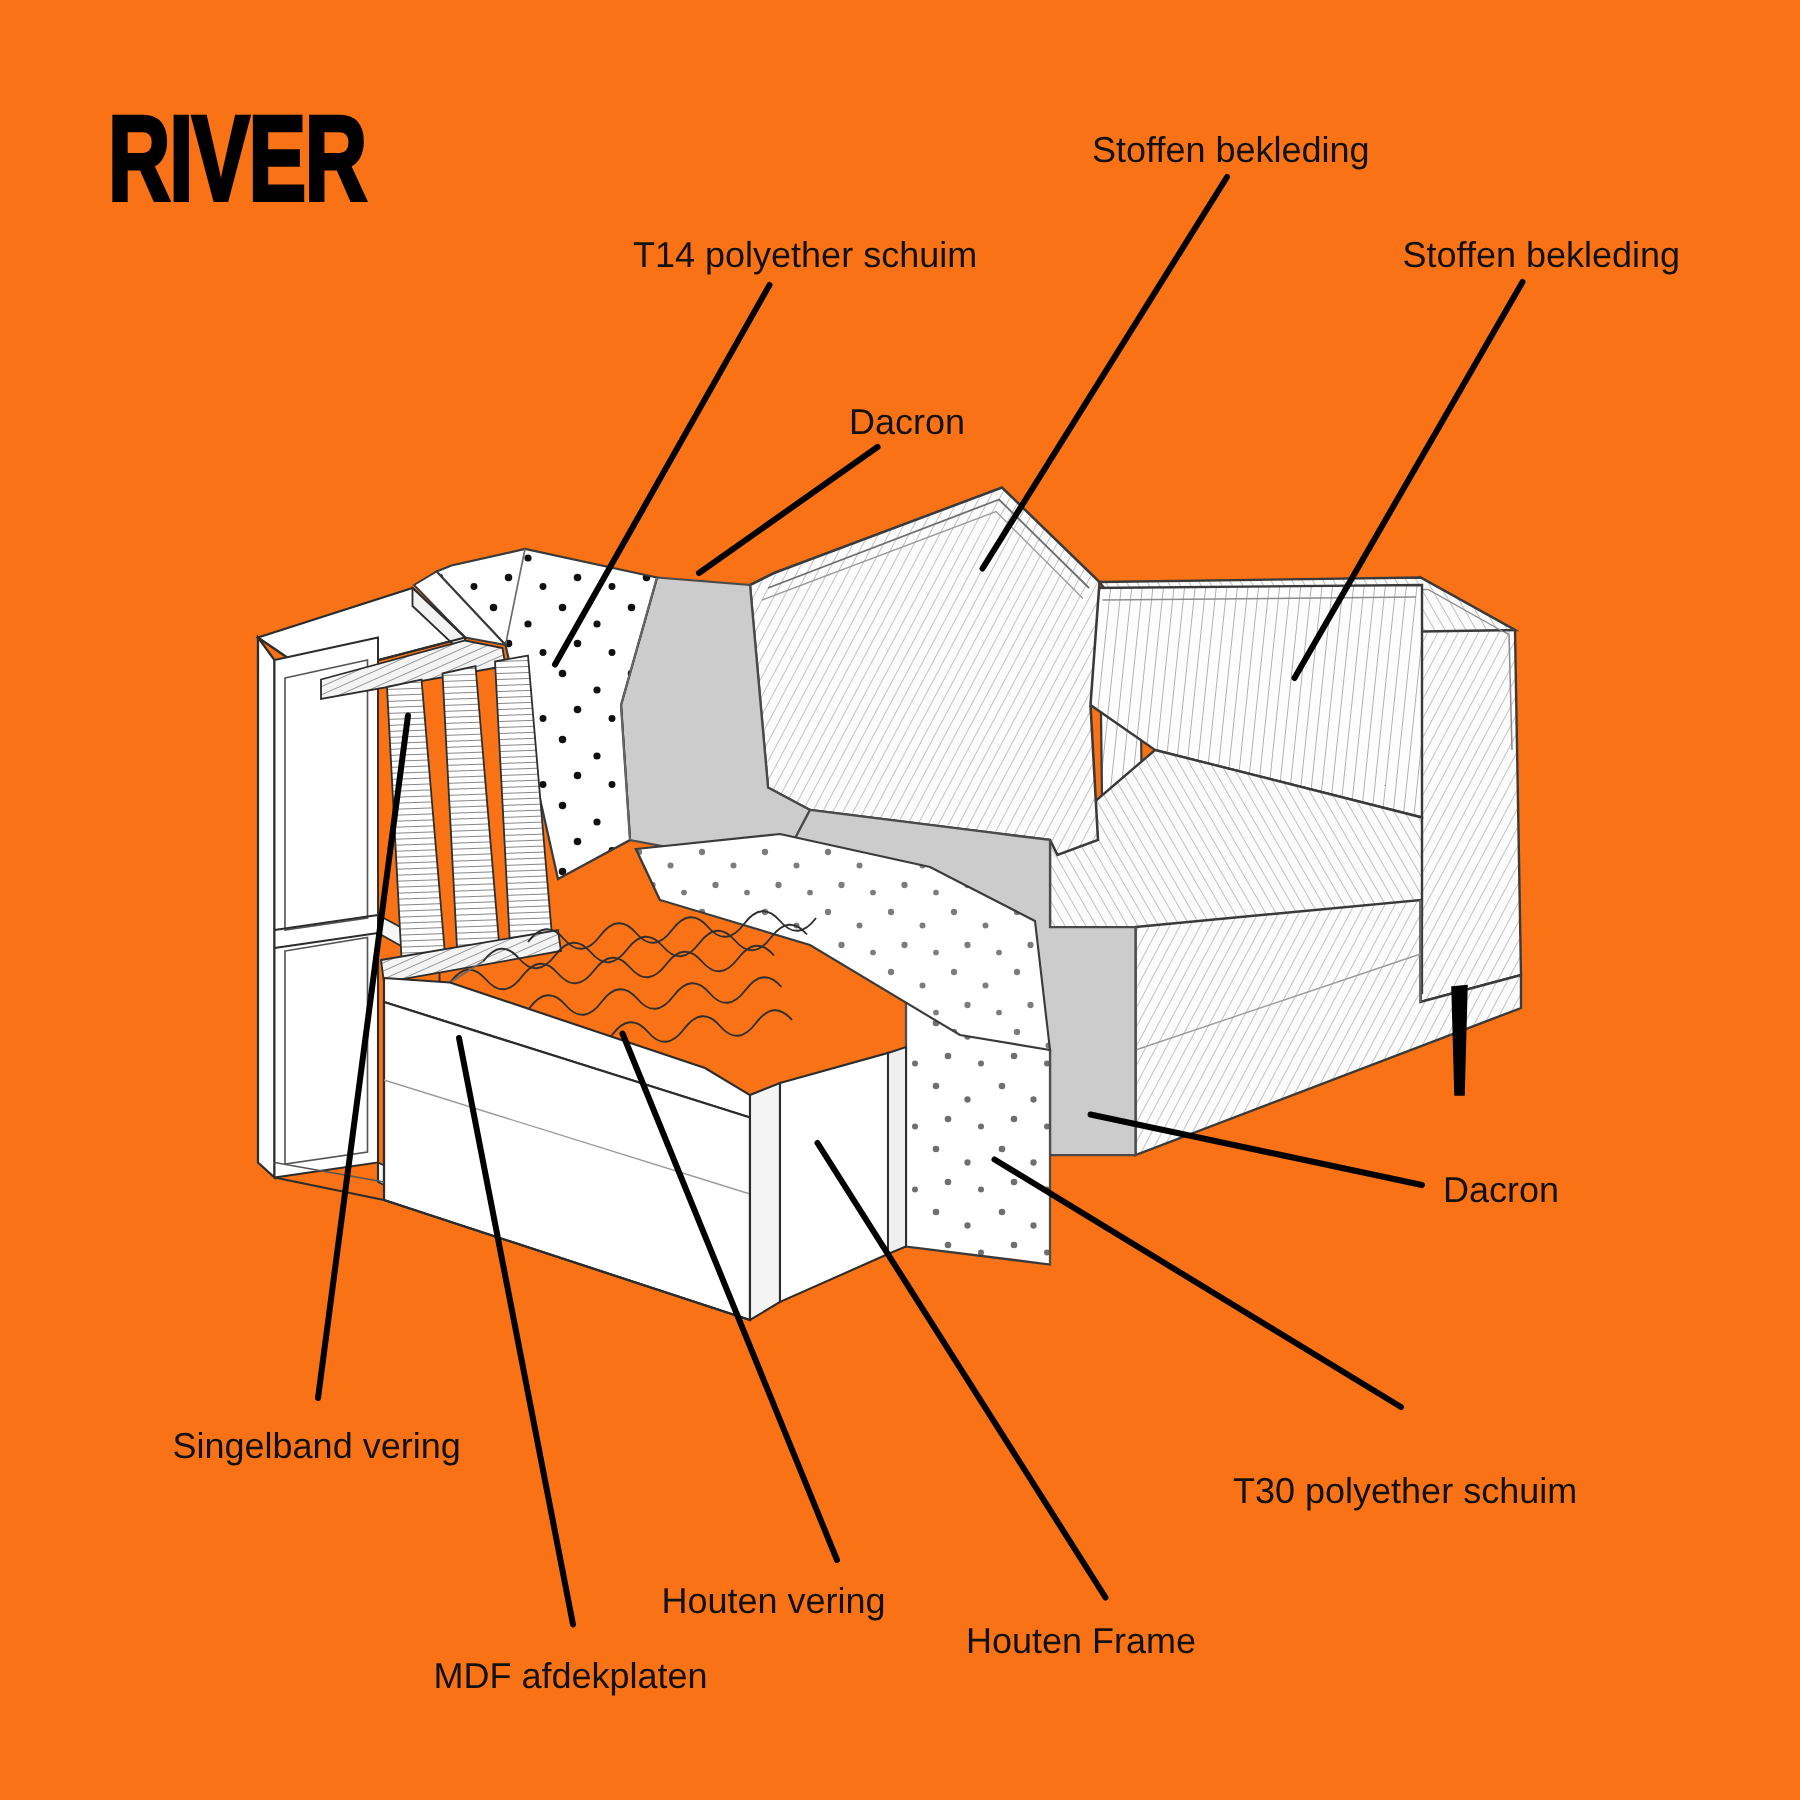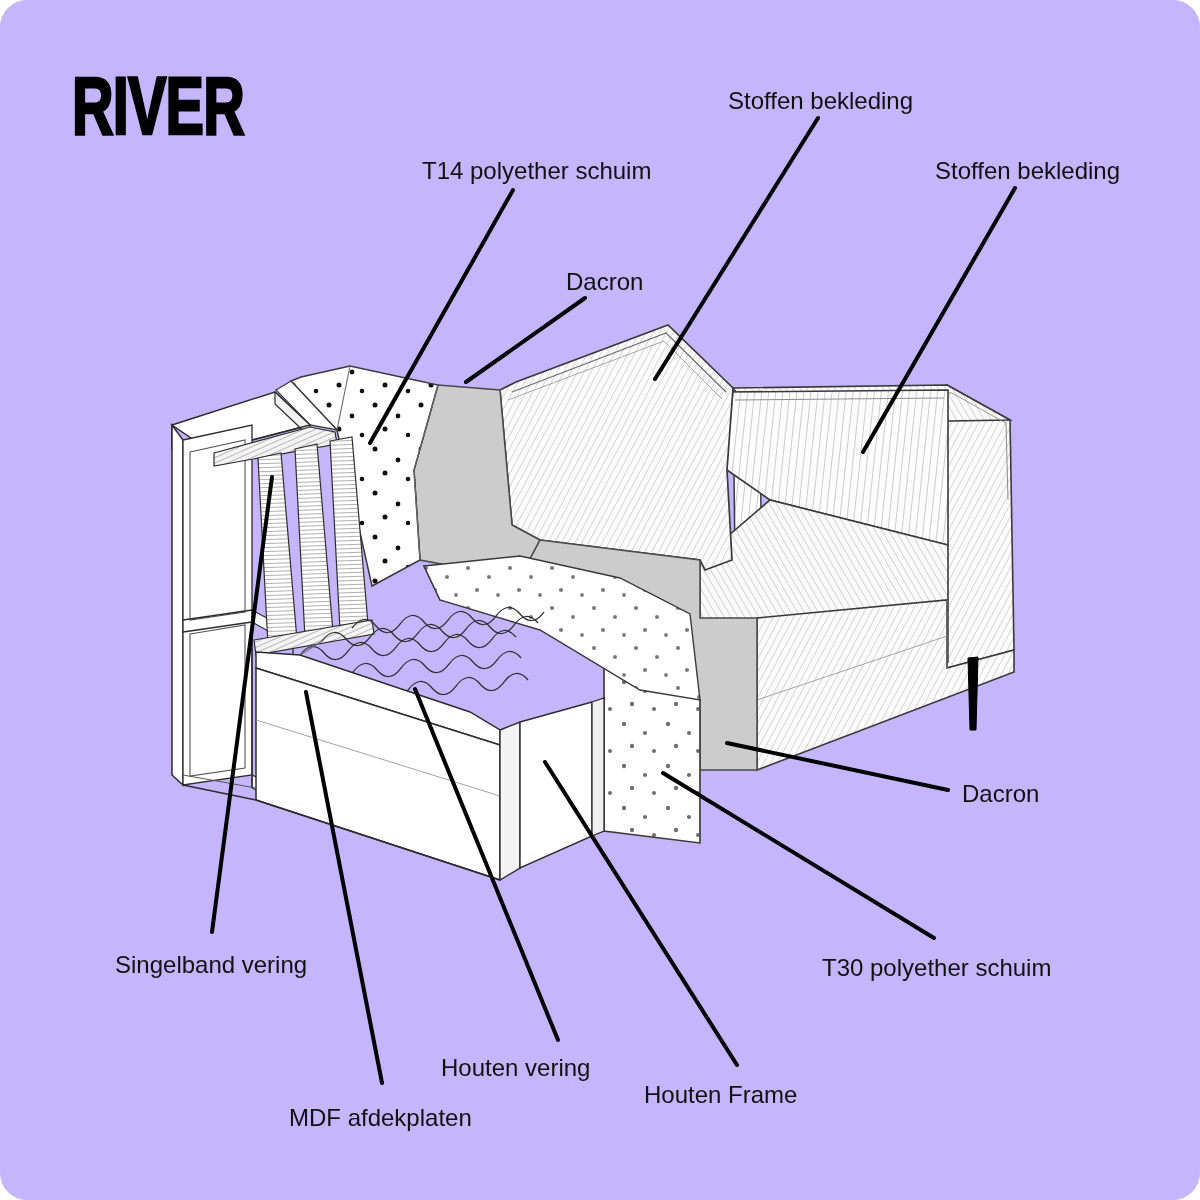--- a/index.html
+++ b/index.html
@@ -11,22 +11,21 @@
     width: 1200px;
     height: 1200px;
     font-family: "Liberation Sans", sans-serif;
     overflow: hidden;
     position: relative;
   }
   #stage {
     position: relative;
     width: 1200px;
     height: 1200px;
-    background: #c4b5fd;
-    border-radius: 27px;
+    background: #f97316;
   }
   #diagram {
     position: absolute;
     left: 0;
     top: 0;
     width: 1200px;
     height: 1200px;
     display: block;
   }
   .brand-title {
@@ -267,20 +266,20 @@
   </svg>
 
   <div class="brand-title">RIVER</div>
 
   <div id="callout-layer">
       <div class="callout" style="left: 728px; top: 86px;">Stoffen bekleding</div>
       <div class="callout" style="left: 935px; top: 156px;">Stoffen bekleding</div>
       <div class="callout" style="left: 422px; top: 156px;">T14 polyether schuim</div>
       <div class="callout" style="left: 566px; top: 267px;">Dacron</div>
       <div class="callout" style="left: 962px; top: 779px;">Dacron</div>
-      <div class="callout" style="left: 822px; top: 953px;">T30 polyether schuim</div>
+      <div class="callout" style="left: 822px; top: 980px;">T30 polyether schuim</div>
       <div class="callout" style="left: 644px; top: 1080px; text-align: right;">Houten Frame</div>
       <div class="callout" style="left: 441px; top: 1053px;">Houten vering</div>
       <div class="callout" style="left: 289px; top: 1103px;">MDF afdekplaten</div>
       <div class="callout" style="left: 99px; top: 950px; margin-left: 16px;">Singelband vering</div>
     </div>
 
 </div>
 
 </body></html>

